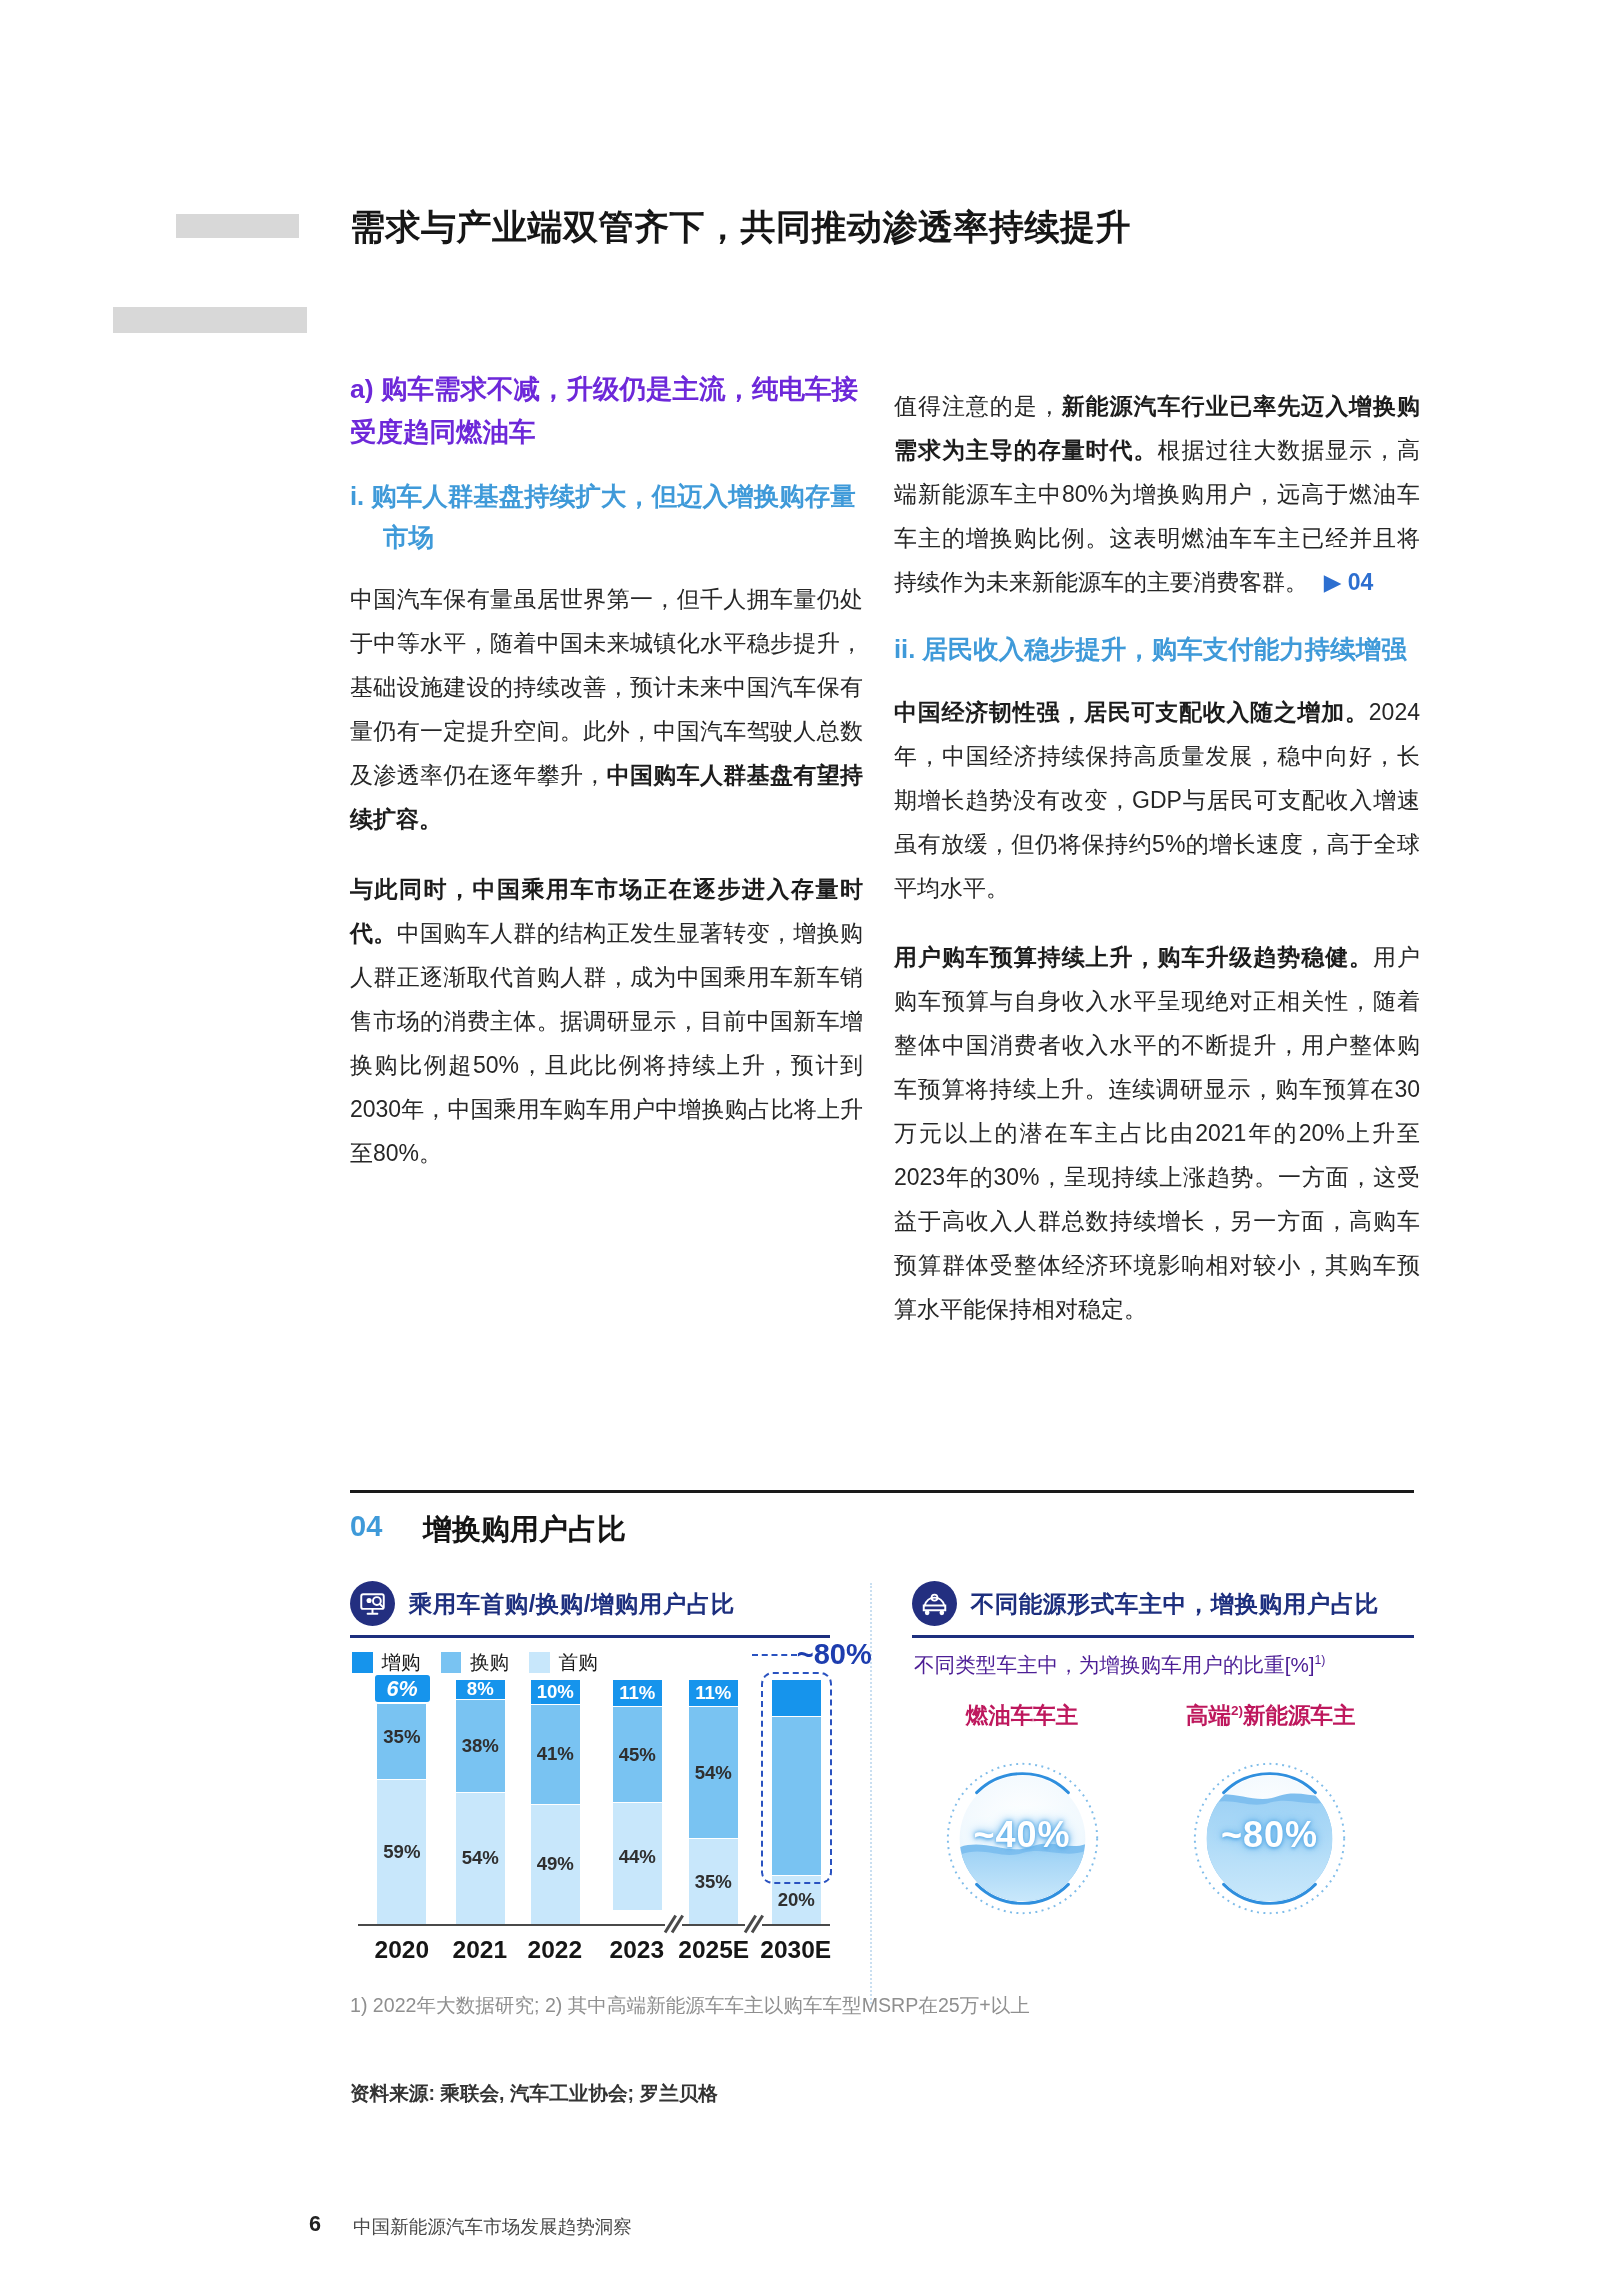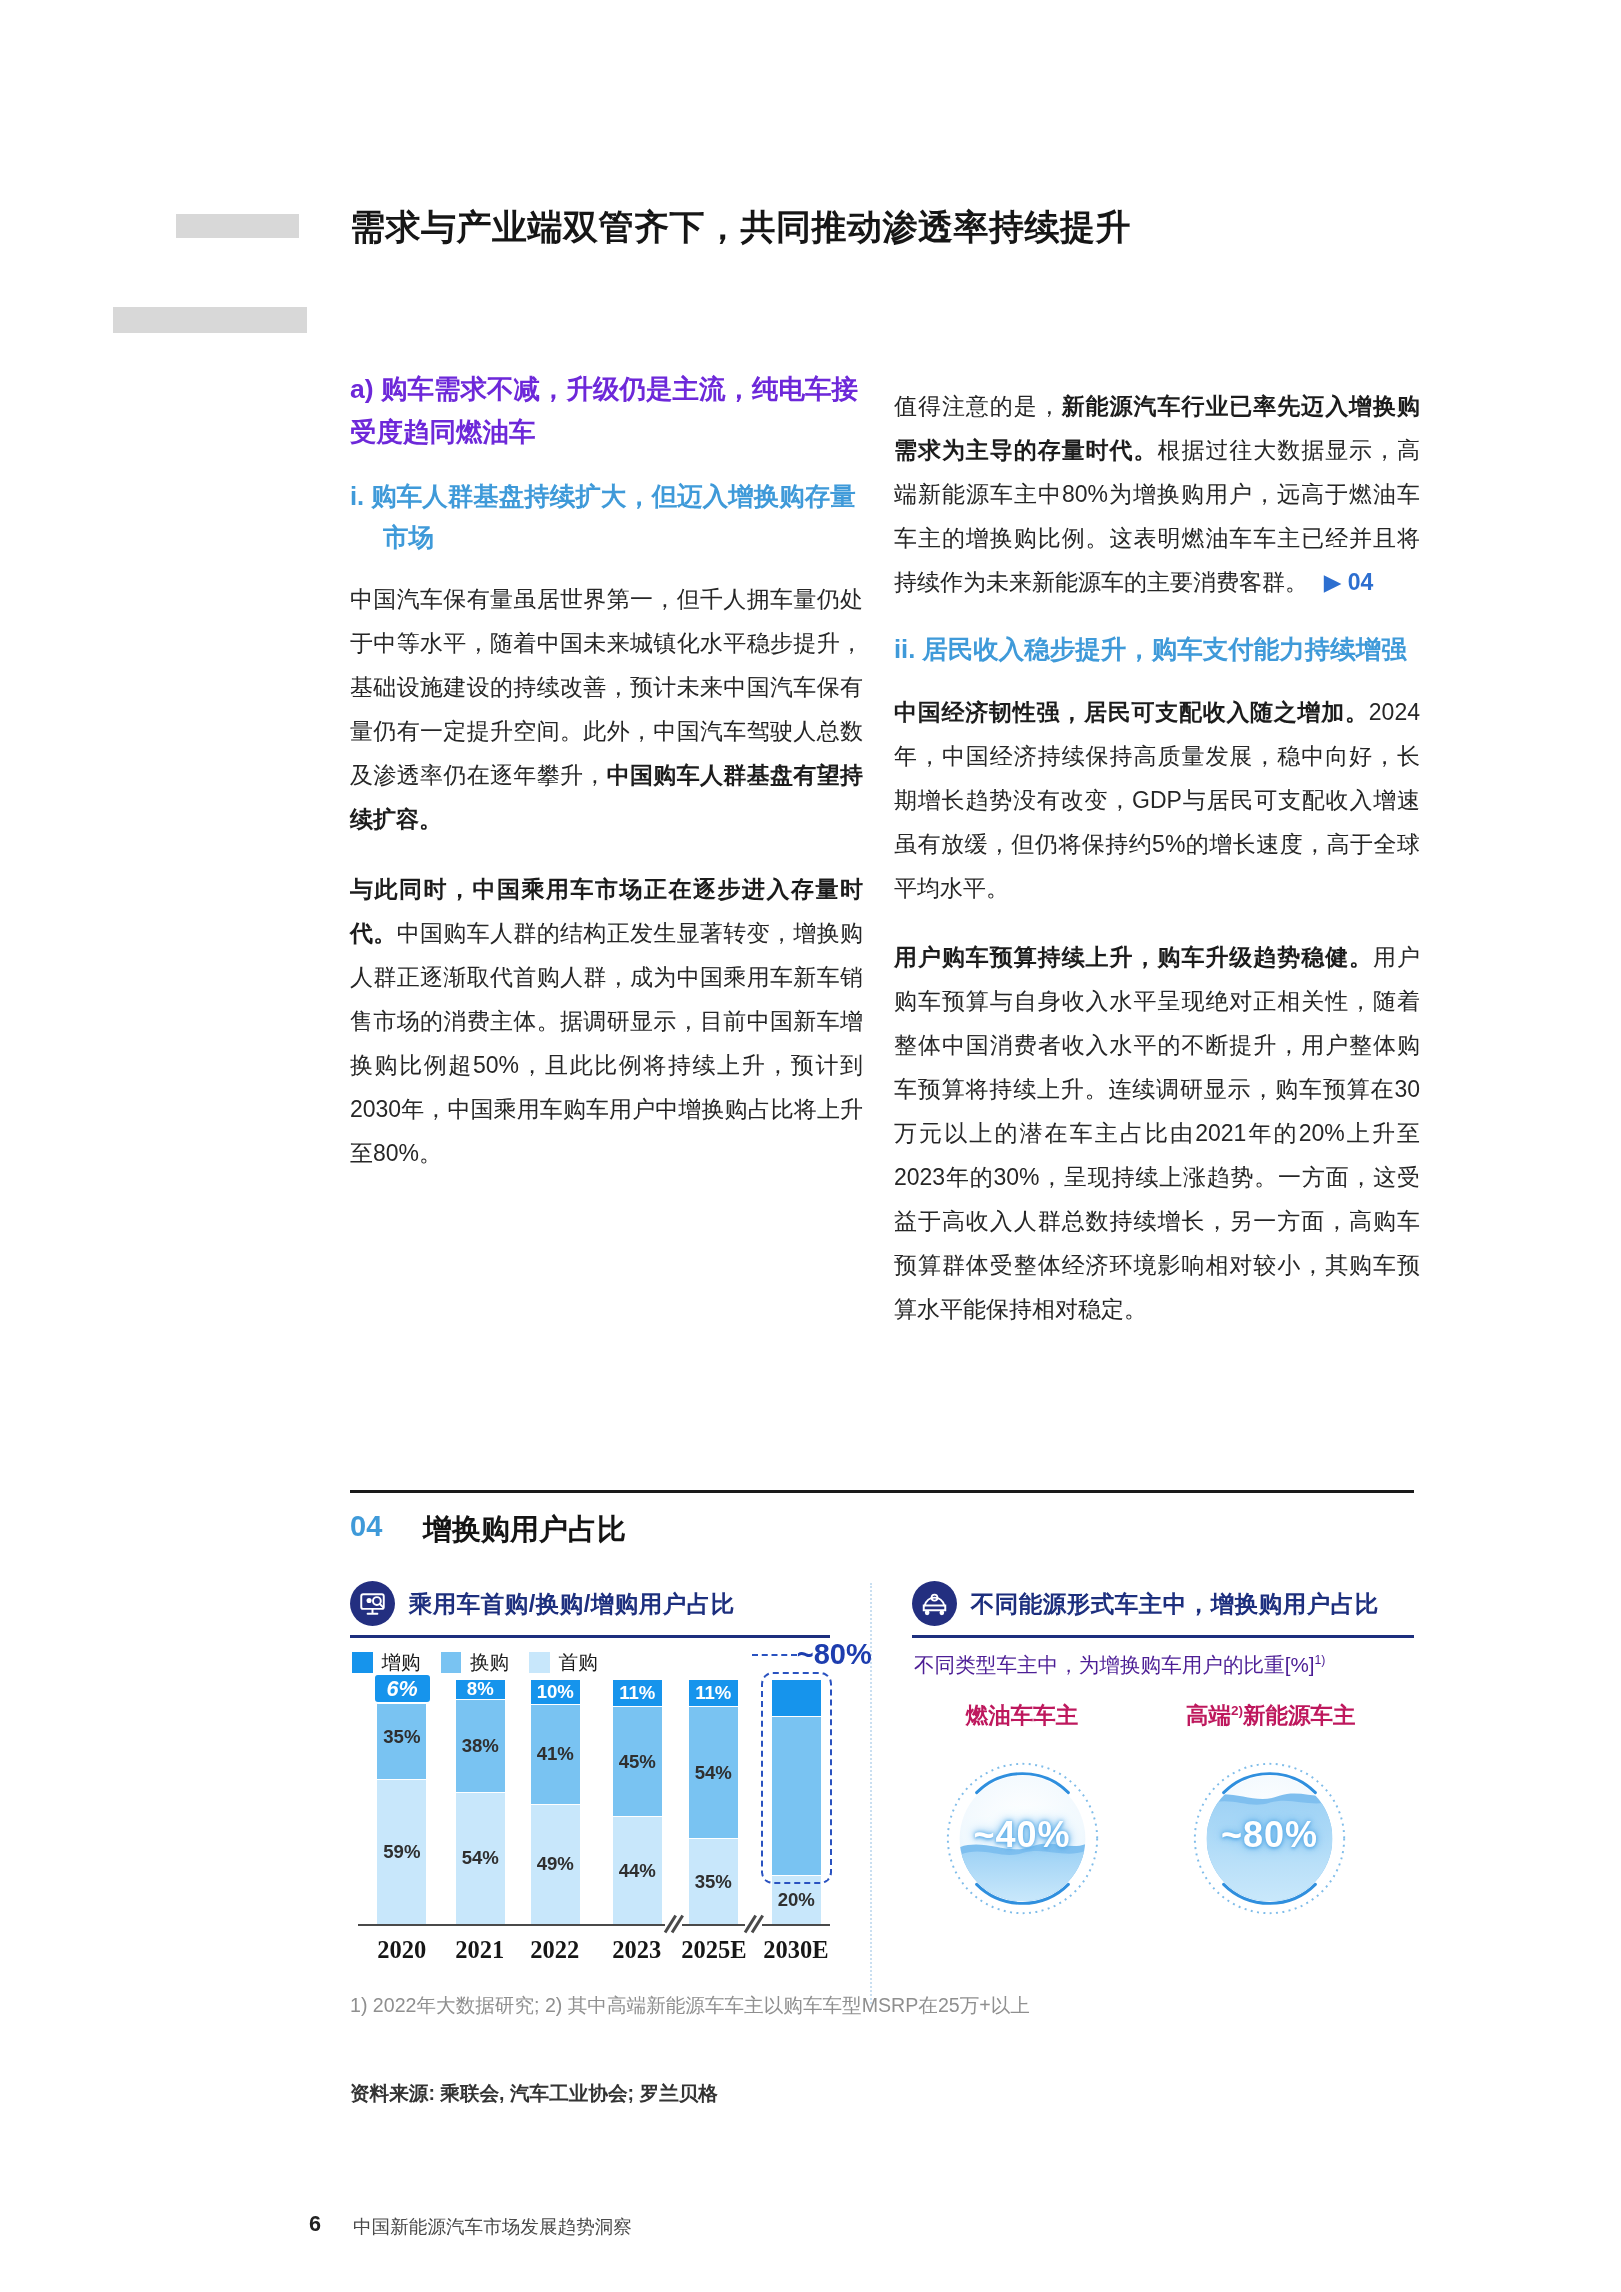--- a/index.html
+++ b/index.html
@@ -60,21 +60,21 @@
   .bar { position:absolute; bottom:0; width:49px; height:245px; display:flex; flex-direction:column; }
   .seg { position:relative; width:100%; display:flex; align-items:center; justify-content:center; border-top:1px solid #fff; }
   .seg-label { font-size:18.6px; color:#2f2f2f; font-weight:bold; }
   .seg-label.light { color:#ffffff; }
   .chip {
     position:absolute; left:-4.9px; top:-5.9px; width:59px; height:31px; z-index:5;
     background:#1694ec; border:2.9px solid #ffffff; border-radius:4.9px;
     color:#fff; font-weight:bold; font-style:italic; font-size:21.6px;
     display:flex; align-items:center; justify-content:center;
   }
-  .x-label { position:absolute; top:255px; width:88px; text-align:center; font-size:24.5px; font-weight:bold; color:#161616;font-family:Liberation Serif, serif; }
+  .x-label { position:absolute; top:255px; width:88px; text-align:center; font-size:24.5px; font-weight:bold; color:#161616; }
   .axis-break { position:absolute; bottom:-9.8px; width:17.6px; height:19.6px; background:#ffffff; z-index:4; }
   .axis-break i { position:absolute; top:0; width:2.9px; height:19.6px; background:#4a4a4a; transform:rotate(32deg); }
   .axis-break i:first-child { left:3.9px; } .axis-break i:last-child { left:10.8px; }
   .axis-break.b1 { left:307px; } .axis-break.b2 { left:387px; }
 
   .callout-box {
     position:absolute; left:403px; top:-8.8px; width:71px; height:212px;
     border:2.9px dashed #2a52c0; border-radius:11.8px; z-index:6;
   }
   .callout-line { position:absolute; left:394px; top:-27.4px; width:45px; border-top:2.9px dashed #2a52c0; z-index:6; }
@@ -205,21 +205,21 @@
           </div>
           <div class="seg" style="height: 120px; background: rgb(200, 231, 251);">
             <span class="seg-label">49%</span>
           </div>
         </div>
         <div class="x-label" style="left: 153px;">2022</div>
         <div class="bar" style="left: 255px;">
           <div class="seg" style="height: 27px; background: rgb(22, 148, 236);">
             <span class="seg-label light">11%</span>
           </div>
-          <div class="seg" style="height: 111px; background: rgb(121, 195, 242);">
+          <div class="seg" style="height: 96px; background: rgb(121, 195, 242);">
             <span class="seg-label">45%</span>
           </div>
           <div class="seg" style="height: 108px; background: rgb(200, 231, 251);">
             <span class="seg-label">44%</span>
           </div>
         </div>
         <div class="x-label" style="left: 235px;">2023</div>
         <div class="bar" style="left: 331px;">
           <div class="seg" style="height: 27px; background: rgb(22, 148, 236);">
             <span class="seg-label light">11%</span>

